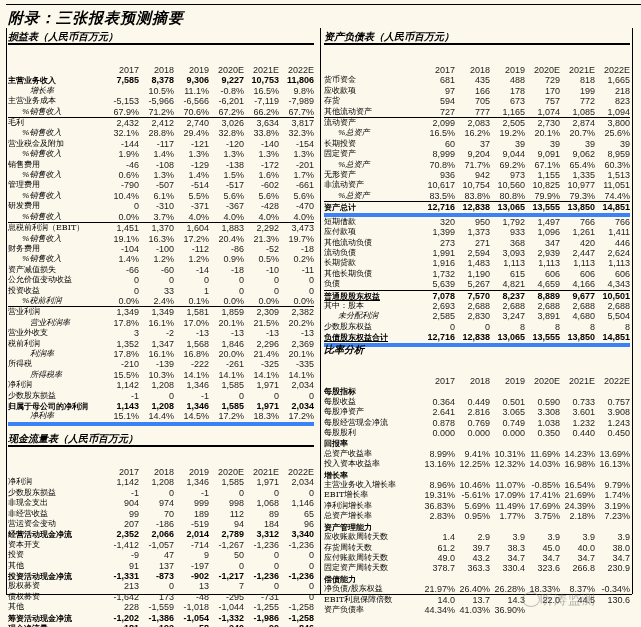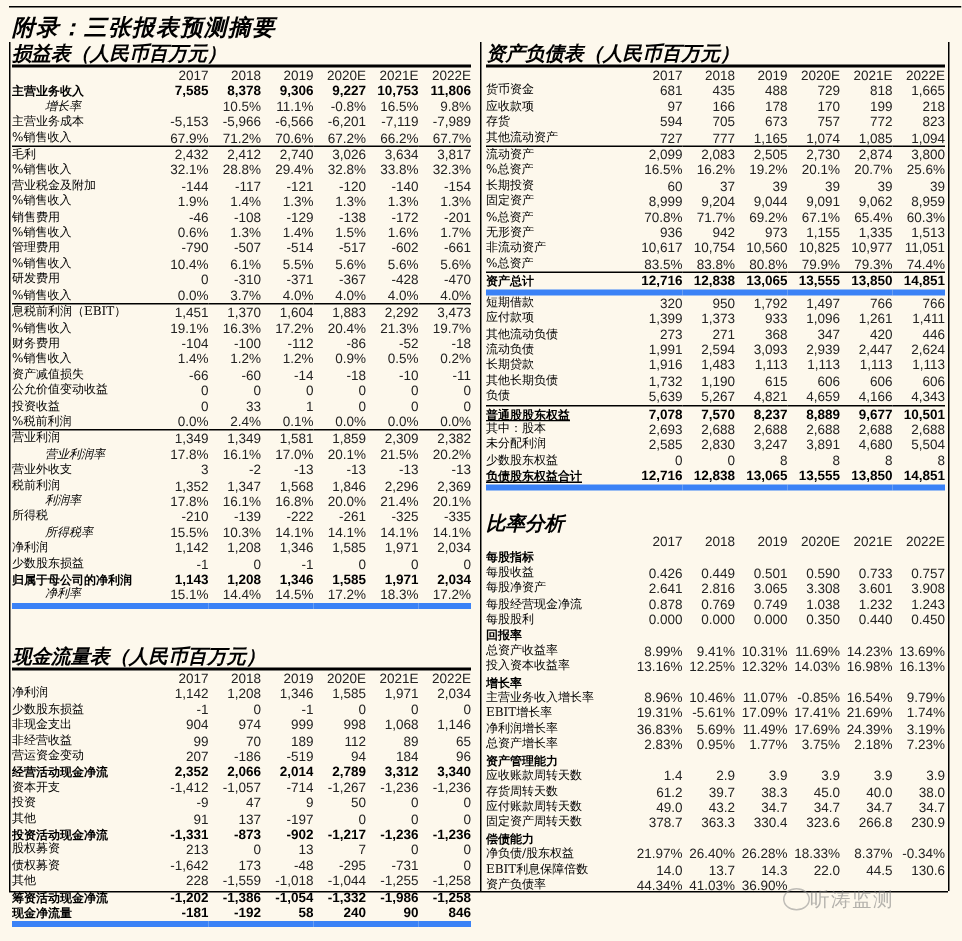--- a/index.html
+++ b/index.html
@@ -2,29 +2,29 @@
 <html><head>
 <meta charset="utf-8">
 <style>
   html,body{margin:0;padding:0;}
   body{width:641px;height:627px;background:#fdf8ec;font-family:"DejaVu Sans","Liberation Sans",sans-serif;color:#000;position:relative;overflow:hidden;}
   .page{position:absolute;left:0;top:0;width:641px;height:542px;}
   .top-rule{position:absolute;left:6px;right:0;top:4px;border-top:1px solid #000;}
   .title{position:absolute;left:8px;top:9px;font-family:"DejaVu Serif","Liberation Serif",serif;font-style:italic;font-weight:bold;font-size:15px;letter-spacing:1px;}
   .frame{position:absolute;border-left:1px solid #000;}
   .panel{position:absolute;font-size:8.6px;line-height:10.4px;}
-  .panel .hdr{font-weight:bold;font-style:italic;font-family:Liberation Mono, monospace;font-size:13px;height:13px;line-height:13px;border-bottom:2px solid #000;white-space:nowrap;}
-  table{border-collapse:collapse;width:100%;table-layout:fixed;}
+  .panel .hdr{font-weight:bold;font-style:italic;font-family:Liberation Serif, serif;font-size:10px;height:13px;line-height:13px;border-bottom:2px solid #000;white-space:nowrap;}
+  table{border-collapse:collapse;width:100%;table-layout:fixed;margin-top:20px;}
   td{padding:0;height:10.4px;white-space:nowrap;overflow:hidden;}
   td.lbl{font-family:"DejaVu Serif","Liberation Serif",serif;font-size:8px;}
   td.num{text-align:right;font-family:"Liberation Sans",sans-serif;font-size:9px;color:#222;}
   tr.yr td.num{color:#222;}
   tr.bold td{font-weight:bold;color:#000;}
   tr.bold td.lbl{font-weight:bold;}
-  tr.sub td.lbl{}
+  tr.sub td.lbl{padding-left:14px;font-style:italic;}
   tr.sub2 td.lbl{padding-left:22px;font-style:italic;}
   tr.topline td{border-top:1px solid #000;}
   tr.botline td{border-bottom:4px solid #3b82f6;}
   tr.under td.lbl{text-decoration:underline;}
   tr.section td.lbl{font-weight:bold;}
   .source{position:absolute;left:8px;top:609px;font-family:"DejaVu Serif","Liberation Serif",serif;font-size:8px;color:#333;margin-top:47px;}
   .watermark{position:absolute;left:540px;top:591px;font-size:13px;color:rgba(120,120,120,0.55);font-family:"DejaVu Sans",sans-serif;letter-spacing:1px;}
   .wm-icon{position:absolute;left:522px;top:592px;width:16px;height:13px;border:1.5px solid rgba(140,140,140,0.55);border-radius:50%;}
 </style>
 </head>
@@ -794,21 +794,21 @@
             <td class="num">2019</td>
             <td class="num">2020E</td>
             <td class="num">2021E</td>
             <td class="num">2022E</td>
           </tr>
           <tr class="section">
             <td class="lbl" colspan="7">每股指标</td>
           </tr>
           <tr>
             <td class="lbl">每股收益</td>
-            <td class="num">0.426</td>
+            <td class="num">0.364</td>
             <td class="num">0.449</td>
             <td class="num">0.501</td>
             <td class="num">0.590</td>
             <td class="num">0.733</td>
             <td class="num">0.757</td>
           </tr>
           <tr>
             <td class="lbl">每股净资产</td>
             <td class="num">2.641</td>
             <td class="num">2.816</td>

